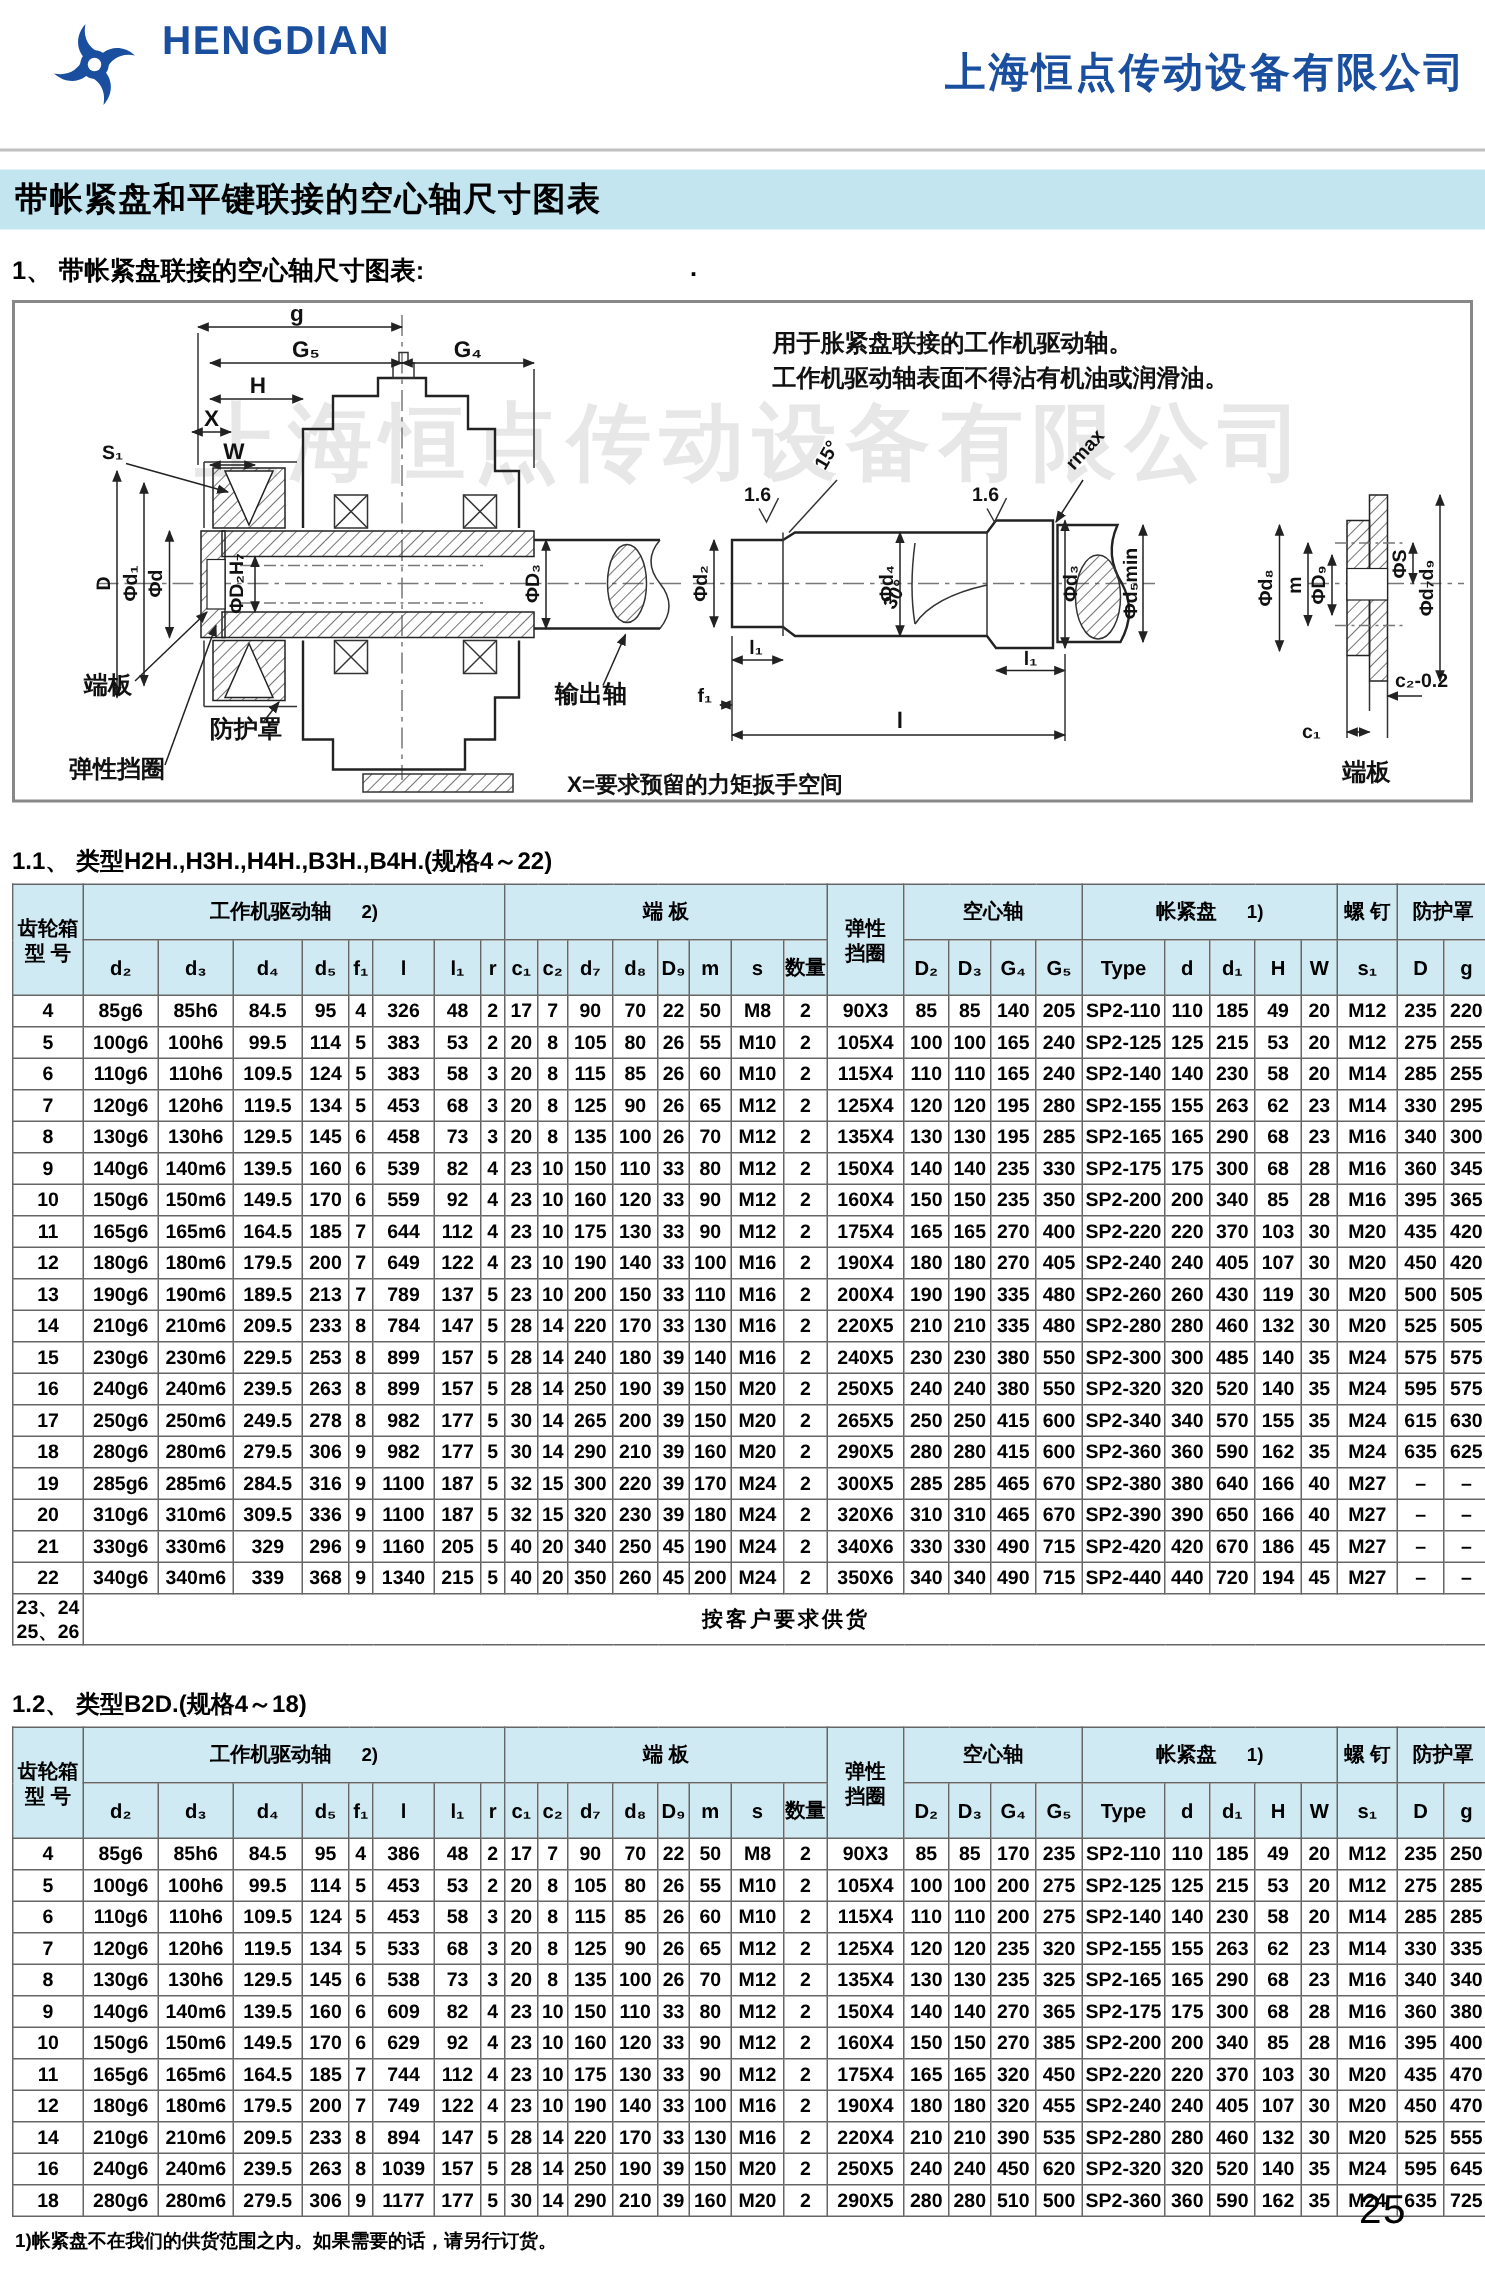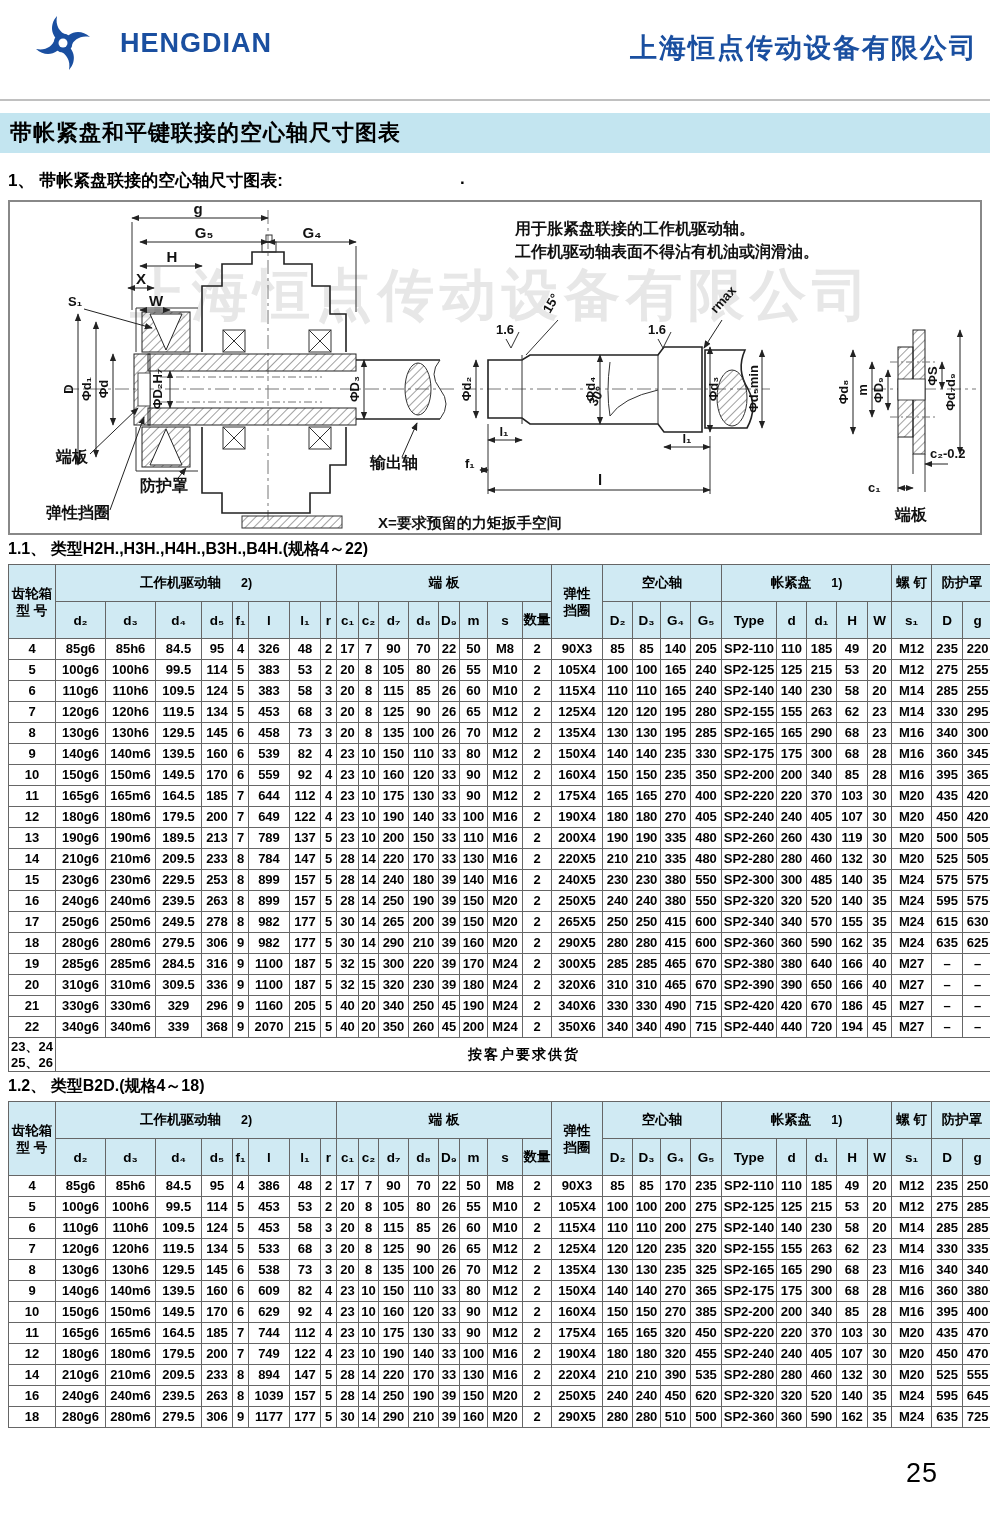--- a/index.html
+++ b/index.html
@@ -4,30 +4,30 @@
 <style>
   * { box-sizing: border-box; margin: 0; padding: 0; }
   html,body { background:#fff; }
   body {
     width: 990px; height: 1513px; position: relative;
     font-family: "Liberation Sans", "DejaVu Sans", sans-serif;
     color:#000; overflow: hidden;
   }
   
   .hdr { position: relative; height: 101px; border-bottom: 2px solid #c0c0c0; }
-  .logo-wrap { position:absolute; left:32px; top:12px; display:flex; align-items:center; gap:26px; }
+  .logo-wrap { position:absolute; left:32px; top:12px; display:flex; align-items:flex-start; gap:14px; }
   .logo-text { font-size:27px; font-weight:bold; color:#1a4fa0; letter-spacing:1px; }
   .company { position:absolute; right:12px; top:30px; font-size:27px; font-weight:bold; color:#1a4fa0; letter-spacing:2px; }
   
   .titlebar { margin-top:12px; height:40px; background:#c3e5f0; font-size:22px; font-weight:bold;
               line-height:40px; padding-left:10px; letter-spacing:1px; }
   
   .sec-h1 { margin:16px 0 8px 8px; font-size:17px; font-weight:bold; position:relative; }
   .stray-dot { position:absolute; left:452px; top:0; font-weight:bold; }
-  .sec-h2 { margin:4px 0 4px 8px; font-size:16px; font-weight:bold; }
+  .sec-h2 { margin:29px 0 4px 8px; font-size:16px; font-weight:bold; }
   
   .drawingbox { margin:0 8px; border:2px solid #888; height:335px; position:relative; background:#fff; }
   .drawingbox svg { display:block; }
   svg text { font-family:"Liberation Sans","DejaVu Sans",sans-serif; font-weight:bold; fill:#111; }
   .t13 { font-size:13px; } .t15 { font-size:15px; } .t16 { font-size:16px; }
   .wm { font-size:56px; fill:#e7e7e7; letter-spacing:6px; }
   .thin  { stroke:#333; stroke-width:1; fill:none; }
   .thick { stroke:#222; stroke-width:1.6; fill:none; }
   .dim   { stroke:#222; stroke-width:1; fill:none; }
   .cl    { stroke:#777; stroke-width:1; fill:none; stroke-dasharray:14 4 3 4; }
@@ -904,21 +904,21 @@
         <td>–</td>
         <td>–</td>
       </tr>
       <tr>
         <td>22</td>
         <td>340g6</td>
         <td>340m6</td>
         <td>339</td>
         <td>368</td>
         <td>9</td>
-        <td>2070</td>
+        <td>1340</td>
         <td>215</td>
         <td>5</td>
         <td>40</td>
         <td>20</td>
         <td>350</td>
         <td>260</td>
         <td>45</td>
         <td>200</td>
         <td>M24</td>
         <td>2</td>
@@ -1404,14 +1404,15 @@
         <td>162</td>
         <td>35</td>
         <td>M24</td>
         <td>635</td>
         <td>725</td>
       </tr>
     </tbody>
   </table>
 
 <div class="footnotes">
+  <div>1)帐紧盘不在我们的供货范围之内。如果需要的话，请另行订货。</div>
 </div>
 <div class="pagenum">25</div>
 
 </body></html>

